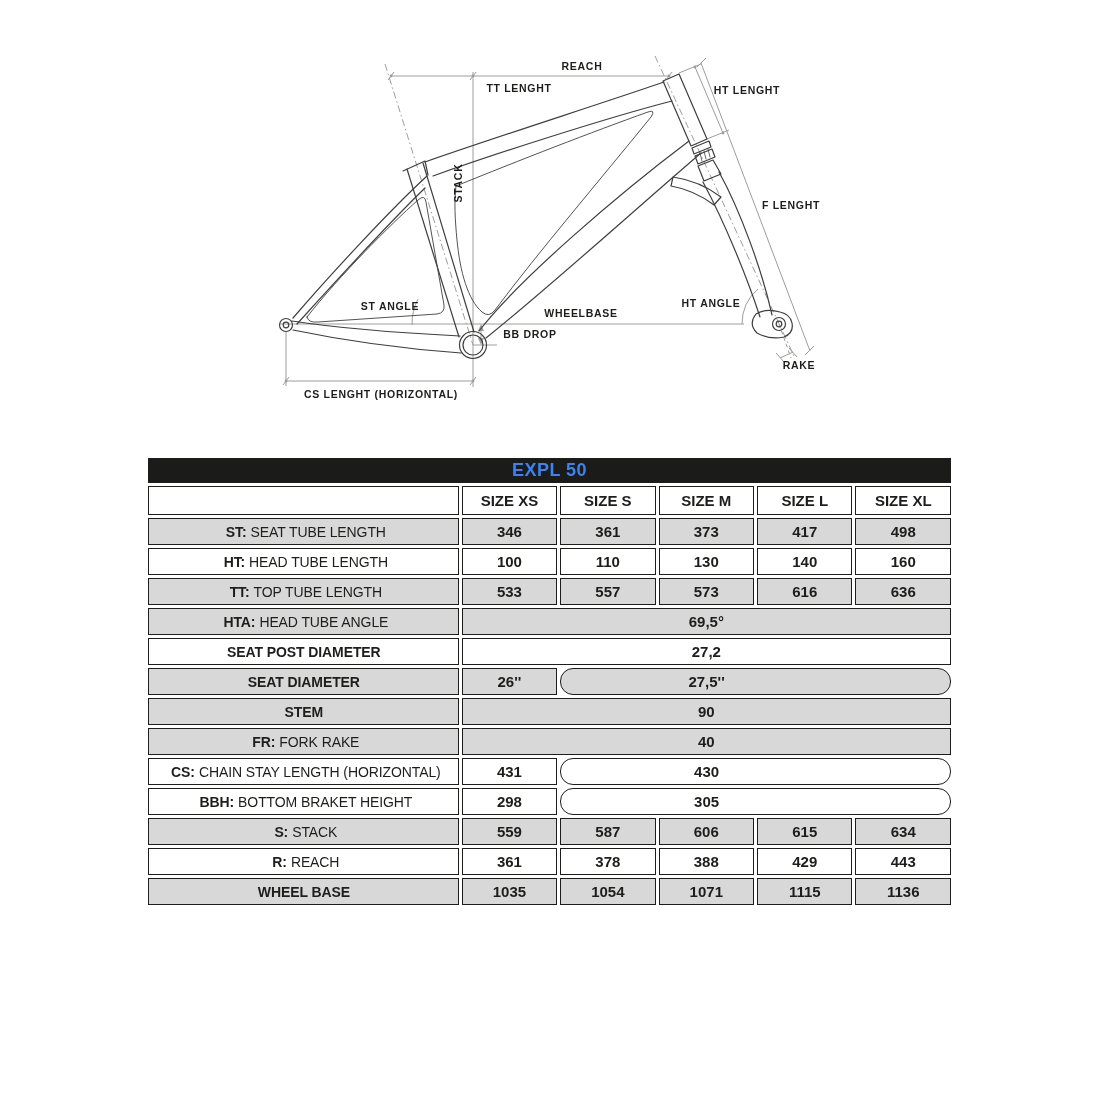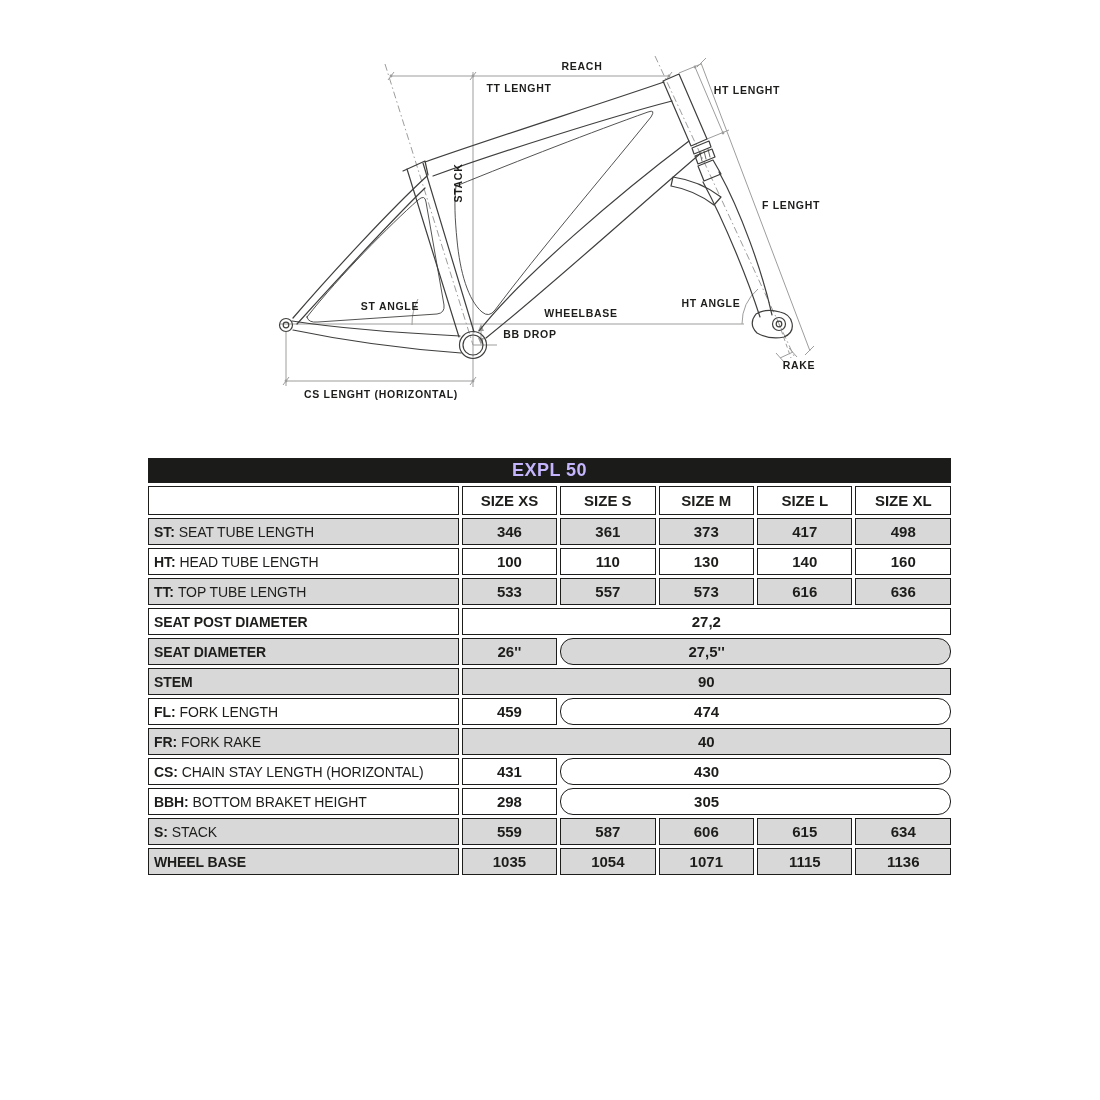--- a/index.html
+++ b/index.html
@@ -8,23 +8,23 @@
   
   .diagram{position:absolute;left:0;top:0;width:1100px;height:450px;}
   .dim-label{font-family:"Liberation Sans",sans-serif;font-size:10.5px;font-weight:bold;
              letter-spacing:.7px;fill:#1d1d1b;}
   
   .geo-table{position:absolute;left:145px;top:455px;border-collapse:separate;border-spacing:3px;
              table-layout:fixed;width:809px;}
   .geo-table td{border:1px solid #1d1d1b;height:25px;padding:0;text-align:center;
                 font-size:15px;font-weight:bold;background:#fff;overflow:hidden;white-space:nowrap;}
   .geo-table tr.g td{background:#d8d8d8;}
-  .geo-table td.title{background:#1b1b1a;color:#c4b5fd;font-size:18px;height:23px;letter-spacing:.5px;}
+  .geo-table td.title{background:#1b1b1a;color:#3b82f6;font-size:18px;height:23px;letter-spacing:.5px;}
   .geo-table td.hdr{height:27px;font-size:15px;}
-  .geo-table td.lbl{text-align:left;padding-left:5px;font-size:14px;font-weight:normal;letter-spacing:-.1px;}
+  .geo-table td.lbl{text-align:center;padding-left:5px;font-size:14px;font-weight:normal;letter-spacing:-.1px;}
   .geo-table td.lbl .pfx{font-weight:bold;}
   .geo-table td.lbl .pfx:not(:empty){margin-right:4px;}
   .geo-table td.m4{padding-right:98px;border-radius:13px;}  
 </style>
 </head>
 <body>
 <div class="page">
 
 <svg class="diagram" viewBox="0 0 1100 450">
 
@@ -180,37 +180,36 @@
     <td>160</td>
   </tr>
   <tr class="g">
     <td class="lbl"><span class="pfx">TT:</span><span>TOP TUBE LENGTH</span></td>
     <td>533</td>
     <td>557</td>
     <td>573</td>
     <td>616</td>
     <td>636</td>
   </tr>
+  <tr class="g">
+    <td class="lbl"><span class="pfx">HTA:</span><span>HEAD TUBE ANGLE</span></td>
+    <td colspan="5">69,5°</td>
+  </tr>
   <tr>
     <td class="lbl"><span class="pfx">SEAT POST DIAMETER</span><span></span></td>
     <td colspan="5">27,2</td>
   </tr>
   <tr class="g">
     <td class="lbl"><span class="pfx">SEAT DIAMETER</span><span></span></td>
     <td>26''</td>
     <td colspan="4" class="m4">27,5''</td>
   </tr>
   <tr class="g">
     <td class="lbl"><span class="pfx">STEM</span><span></span></td>
     <td colspan="5">90</td>
-  </tr>
-  <tr>
-    <td class="lbl"><span class="pfx">FL:</span><span>FORK LENGTH</span></td>
-    <td>459</td>
-    <td colspan="4" class="m4">474</td>
   </tr>
   <tr class="g">
     <td class="lbl"><span class="pfx">FR:</span><span>FORK RAKE</span></td>
     <td colspan="5">40</td>
   </tr>
   <tr>
     <td class="lbl"><span class="pfx">CS:</span><span>CHAIN STAY LENGTH (HORIZONTAL)</span></td>
     <td>431</td>
     <td colspan="4" class="m4">430</td>
   </tr>
@@ -220,20 +219,28 @@
     <td colspan="4" class="m4">305</td>
   </tr>
   <tr class="g">
     <td class="lbl"><span class="pfx">S:</span><span>STACK</span></td>
     <td>559</td>
     <td>587</td>
     <td>606</td>
     <td>615</td>
     <td>634</td>
   </tr>
+  <tr>
+    <td class="lbl"><span class="pfx">R:</span><span>REACH</span></td>
+    <td>361</td>
+    <td>378</td>
+    <td>388</td>
+    <td>429</td>
+    <td>443</td>
+  </tr>
   <tr class="g">
     <td class="lbl"><span class="pfx">WHEEL BASE</span><span></span></td>
     <td>1035</td>
     <td>1054</td>
     <td>1071</td>
     <td>1115</td>
     <td>1136</td>
   </tr>
 </tbody>
     </table>

